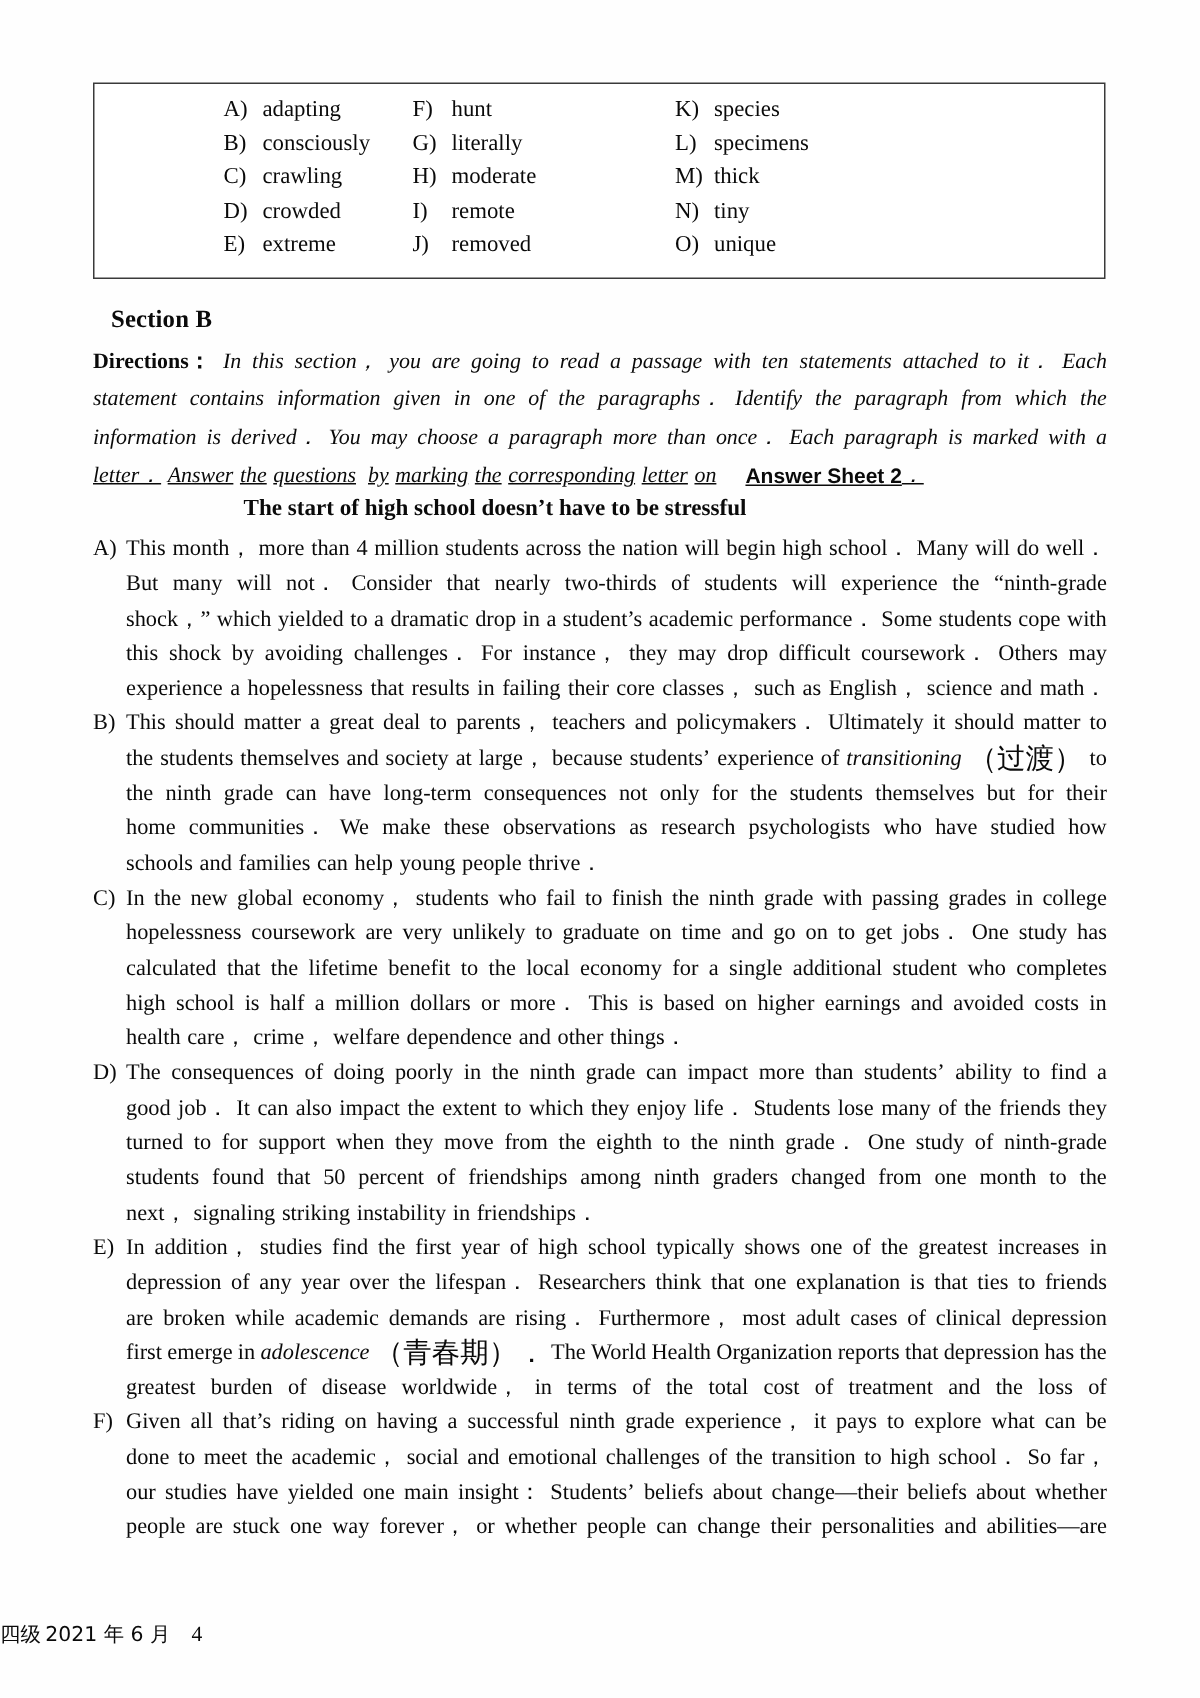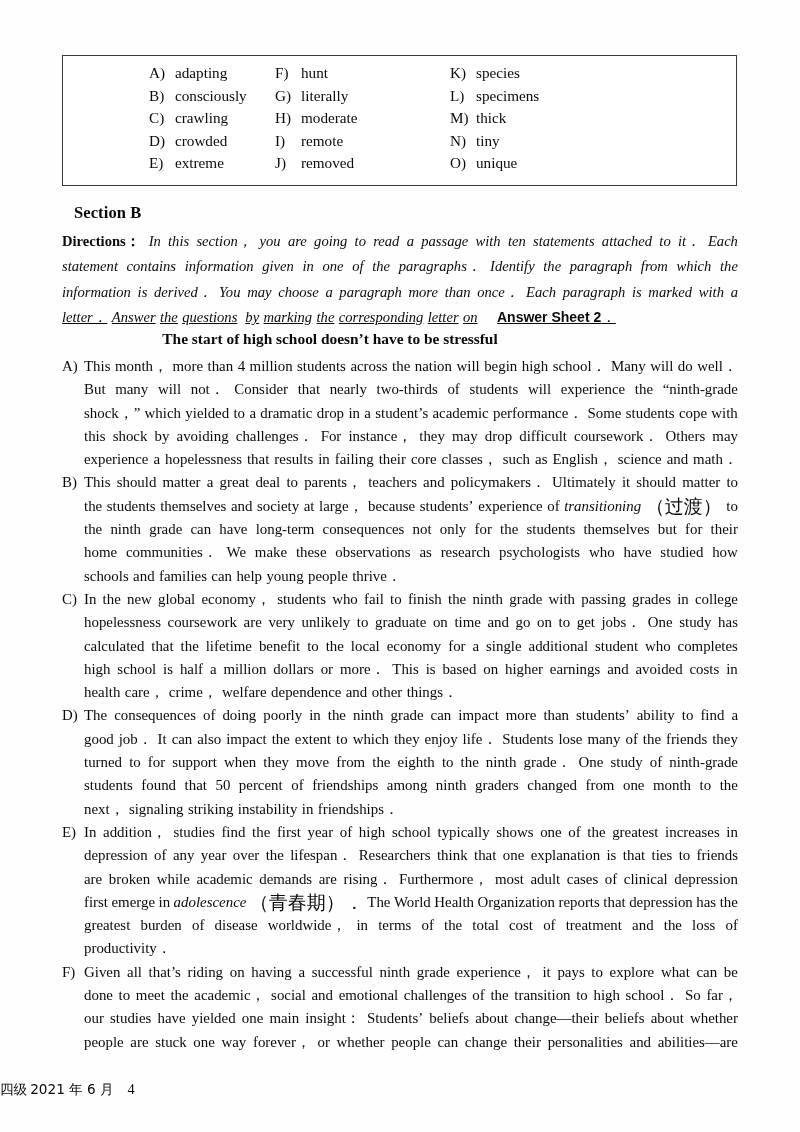--- a/index.html
+++ b/index.html
@@ -782,23 +782,20 @@
             <span class="w">the</span>
             <span class="w">total</span>
             <span class="w">cost</span>
             <span class="w">of</span>
             <span class="w">treatment</span>
             <span class="w">and</span>
             <span class="w">the</span>
             <span class="w">loss</span>
             <span class="w">of</span>
           </div>
-          <div class="pline last">
-            <span class="w">productivity．</span>
-          </div>
         </div>
       </div>
       <div class="para">
         <div class="para-letter">F)</div>
         <div class="para-body">
           <div class="pline just">
             <span class="w">Given</span>
             <span class="w">all</span>
             <span class="w">that’s</span>
             <span class="w">riding</span>

